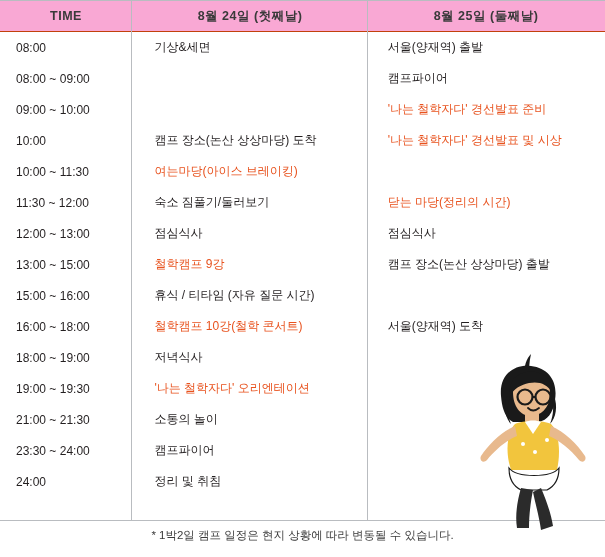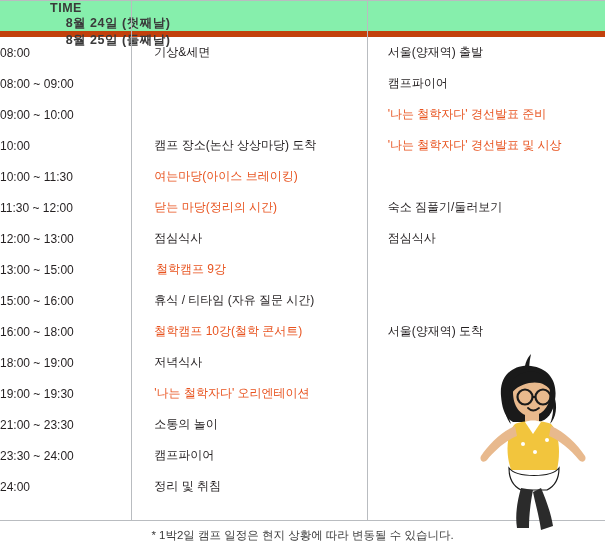--- a/index.html
+++ b/index.html
@@ -17,23 +17,22 @@
   .schedule {
     position: relative;
     width: 605px;
     height: 557px;
     box-sizing: border-box;
   }
   .head-row {
     display: flex;
     height: 30px;
     border-top: 1px solid #b9bcc0;
-    border-bottom: 6px solid #c2410c;
-    background: #86efac;
-    flex-direction: column;
+    border-bottom: 1px solid #c2410c;
+    background: #f9a8d4;
   }
   .head-cell {
     font-size: 12.5px;
     font-weight: bold;
     color: #3a3a3a;
     display: flex;
     align-items: center;
     justify-content: center;
     letter-spacing: 0.5px;
   }
@@ -59,21 +58,21 @@
     height: 490px;
   }
   .row {
     display: flex;
     height: 31px;
     align-items: center;
   }
   .cell-time {
     width: 140px;
     box-sizing: border-box;
-    padding-left: 0;
+    padding-left: 16px;
     font-size: 12px;
     color: #231f20;
   }
   .cell-day {
     width: 236px;
     box-sizing: border-box;
     padding-left: 16px;
     font-size: 12px;
     color: #231f20;
     white-space: nowrap;
@@ -142,31 +141,32 @@
         <div class="cell-day">캠프 장소(논산 상상마당) 도착</div>
         <div class="cell-day highlight">'나는 철학자다' 경선발표 및 시상</div>
       </div>
       <div class="row">
         <div class="cell-time">10:00 ~ 11:30</div>
         <div class="cell-day highlight">여는마당(아이스 브레이킹)</div>
         <div class="cell-day"></div>
       </div>
       <div class="row">
         <div class="cell-time">11:30 ~ 12:00</div>
+        <div class="cell-day">숙소 짐풀기/둘러보기</div>
         <div class="cell-day highlight">닫는 마당(정리의 시간)</div>
-        <div class="cell-day">숙소 짐풀기/둘러보기</div>
       </div>
       <div class="row">
         <div class="cell-time">12:00 ~ 13:00</div>
         <div class="cell-day">점심식사</div>
         <div class="cell-day">점심식사</div>
       </div>
       <div class="row">
         <div class="cell-time">13:00 ~ 15:00</div>
         <div class="cell-day highlight">철학캠프 9강</div>
+        <div class="cell-day">캠프 장소(논산 상상마당) 출발</div>
       </div>
       <div class="row">
         <div class="cell-time">15:00 ~ 16:00</div>
         <div class="cell-day">휴식 / 티타임 (자유 질문 시간)</div>
         <div class="cell-day"></div>
       </div>
       <div class="row">
         <div class="cell-time">16:00 ~ 18:00</div>
         <div class="cell-day highlight">철학캠프 10강(철학 콘서트)</div>
         <div class="cell-day">서울(양재역) 도착</div>
@@ -175,21 +175,21 @@
         <div class="cell-time">18:00 ~ 19:00</div>
         <div class="cell-day">저녁식사</div>
         <div class="cell-day"></div>
       </div>
       <div class="row">
         <div class="cell-time">19:00 ~ 19:30</div>
         <div class="cell-day highlight">'나는 철학자다' 오리엔테이션</div>
         <div class="cell-day"></div>
       </div>
       <div class="row">
-        <div class="cell-time">21:00 ~ 23:30</div>
+        <div class="cell-time">21:00 ~ 21:30</div>
         <div class="cell-day">소통의 놀이</div>
         <div class="cell-day"></div>
       </div>
       <div class="row">
         <div class="cell-time">23:30 ~ 24:00</div>
         <div class="cell-day">캠프파이어</div>
         <div class="cell-day"></div>
       </div>
       <div class="row">
         <div class="cell-time">24:00</div>

